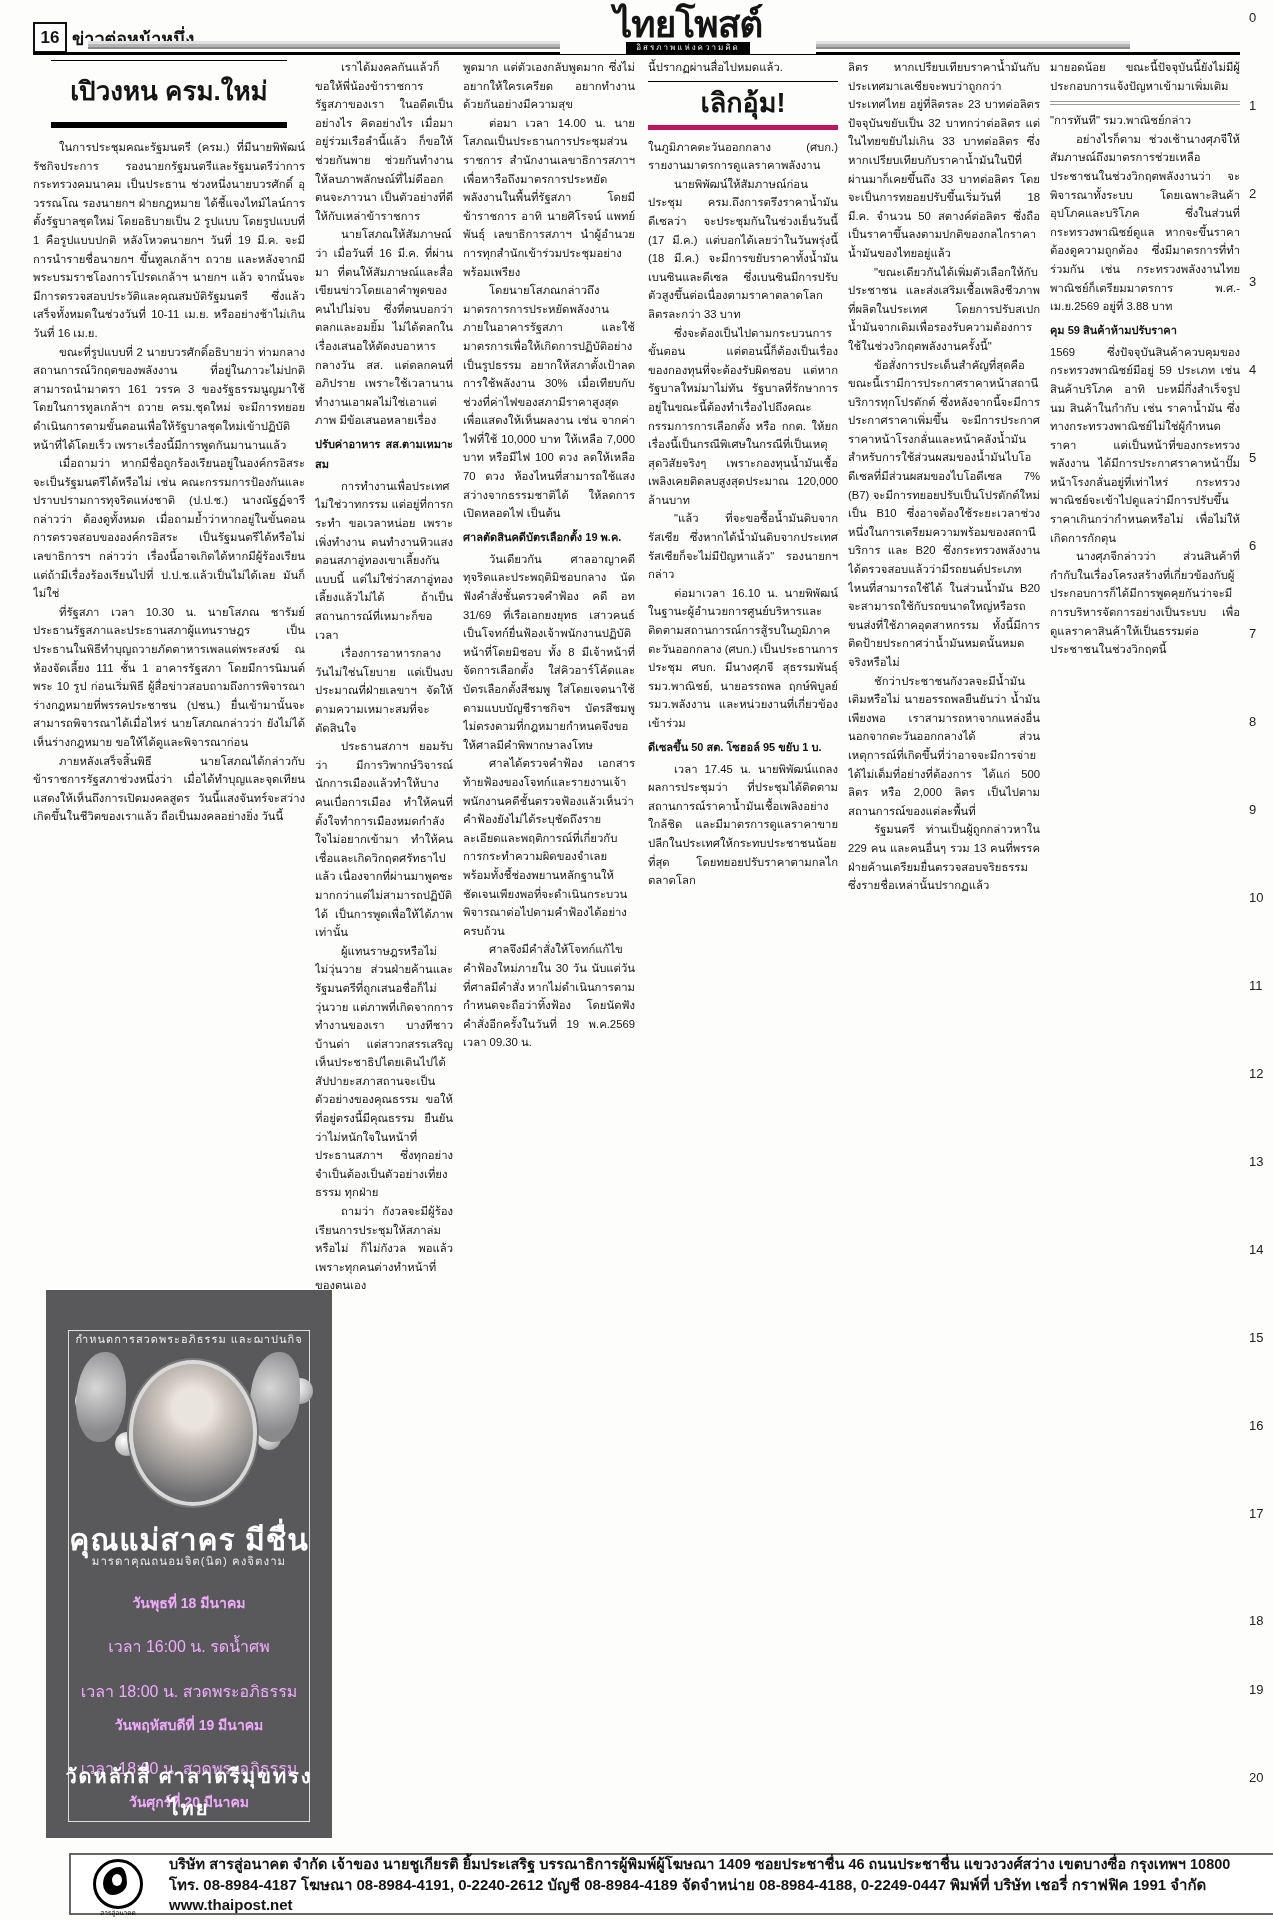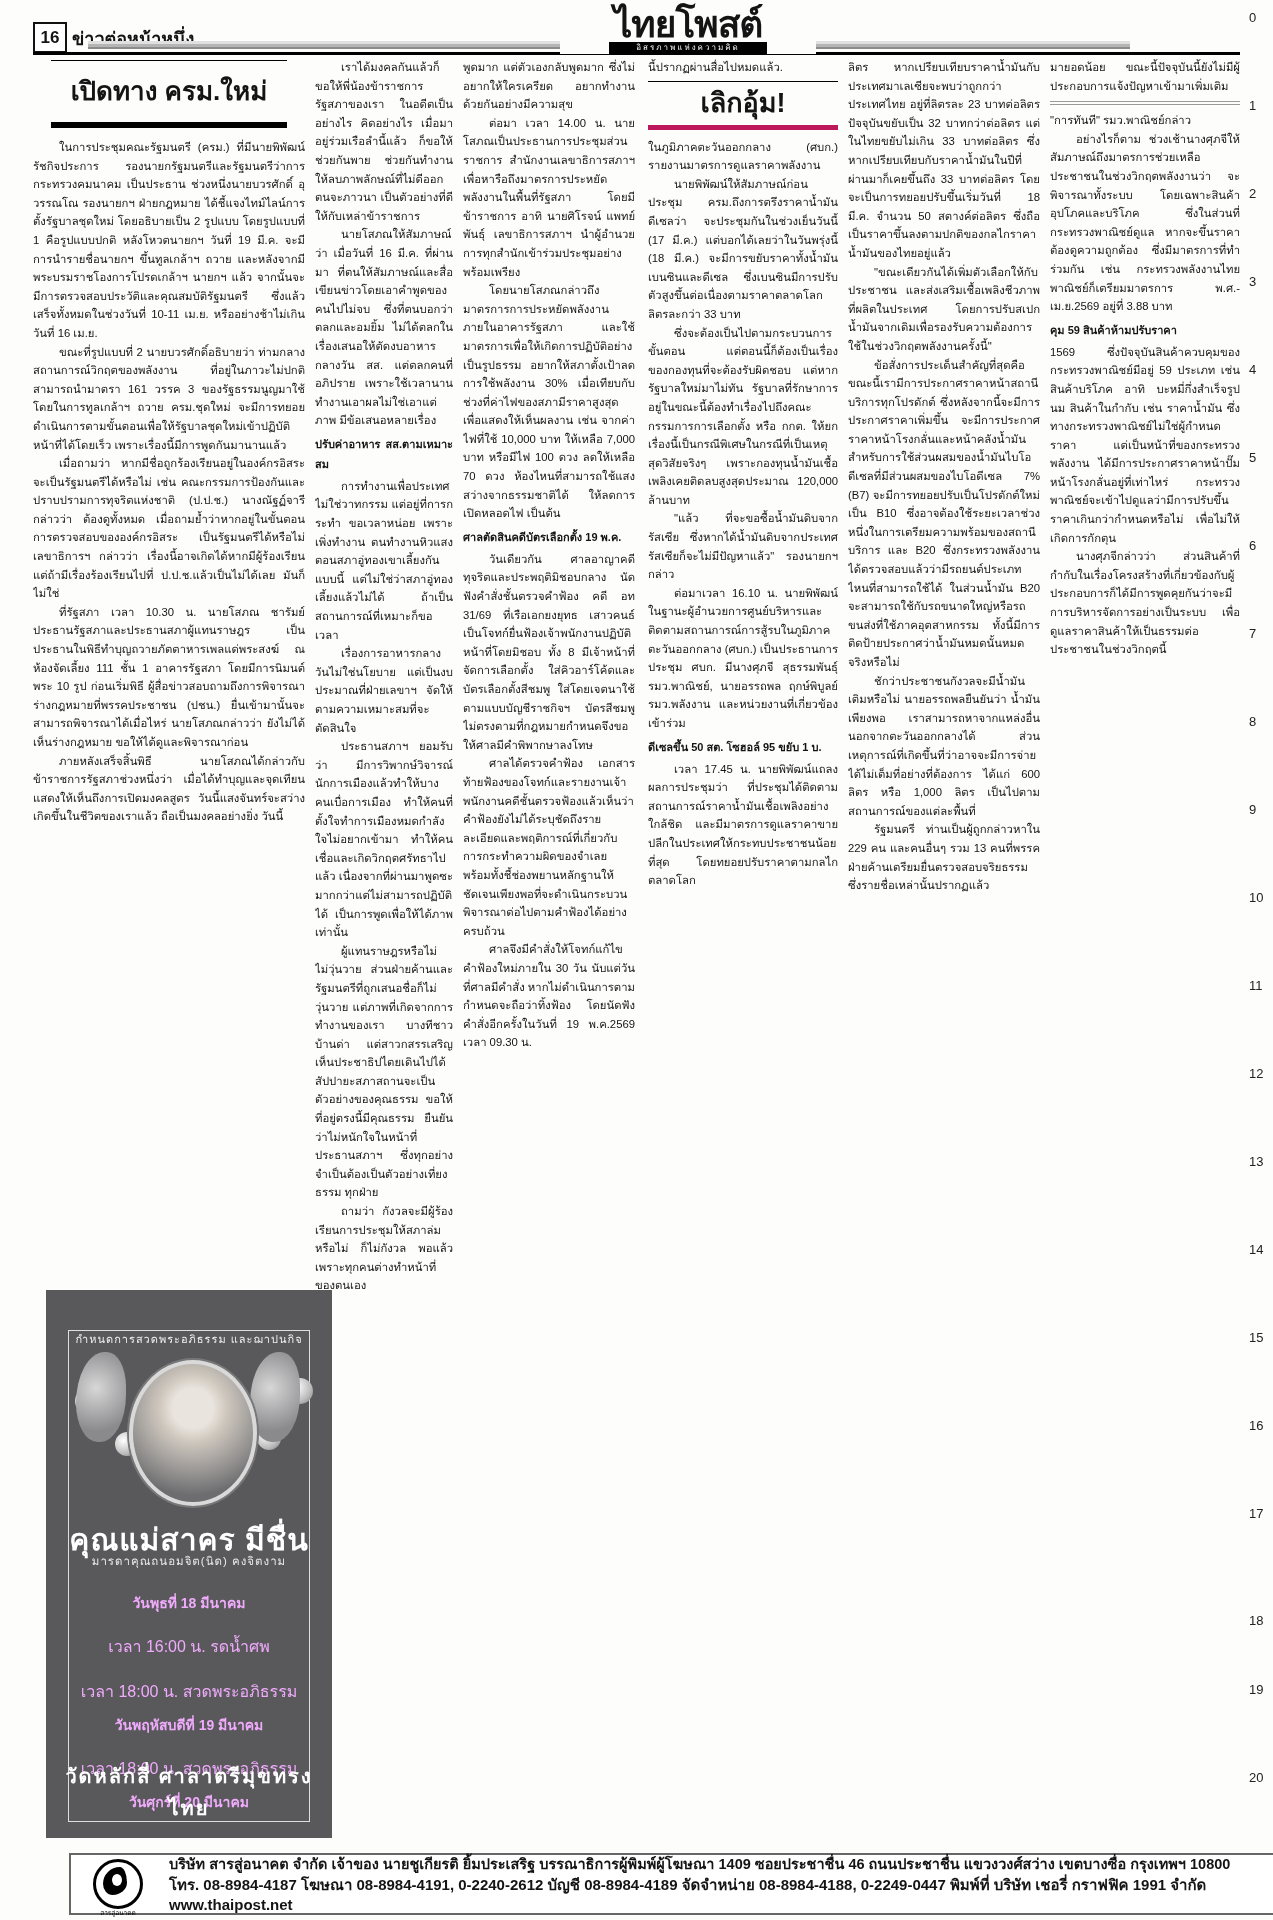--- a/index.html
+++ b/index.html
@@ -10,21 +10,21 @@
        background:#fff;display:flex;align-items:center;justify-content:center;
        font-size:17px;font-weight:bold;}
   .section-title{position:absolute;left:72px;top:24px;font-size:18px;font-weight:bold;letter-spacing:0;}
   .header-graybar{position:absolute;left:88px;top:41px;width:1042px;height:8px;
        background:linear-gradient(#e0e0e0 0 35%,#b5b5b5 35% 70%,#8b8b8b 70% 100%);}
   .header-rule{position:absolute;left:33px;top:52px;width:1207px;height:3px;background:#000;}
   .masthead{position:absolute;left:560px;top:6px;width:240px;background:#fdfdfc;text-align:center;padding:0 8px;}
   .masthead-title{font-size:37px;font-weight:bold;letter-spacing:-1px;line-height:38px;
        font-family:"DejaVu Sans","Liberation Sans",sans-serif;}
   .masthead-tagbar{margin:0 auto;margin-top:-2px;background:#000;color:#fff;font-size:8px;
-       width:158px;height:12px;line-height:12px;letter-spacing:2px;}
+       width:124px;height:12px;line-height:12px;letter-spacing:2px;}
   
   .ruler-num{position:absolute;left:1249px;font-size:13px;color:#222;width:22px;text-align:left;}
   
   .col{position:absolute;top:58px;overflow:hidden;text-align:justify;}
   .body-p{margin:0;text-indent:26px;font-size:11.3px;line-height:18.6px;}
   .body-p.noind{text-indent:0;}
   .subhead{font-size:11px;font-weight:bold;margin:4px 0 3px 0;text-indent:0;line-height:20px;}
   .bighead-box{border-top:1px solid #000;border-bottom:5px solid #be185d;text-align:center;
        padding:6px 0 7px 0;margin:4px 0 8px 0;}
   .bighead-box .t{font-size:27px;font-weight:bold;line-height:30px;}
@@ -97,21 +97,21 @@
     <span class="ruler-num" style="top: 1418px;">16</span>
     <span class="ruler-num" style="top: 1506px;">17</span>
     <span class="ruler-num" style="top: 1594px; margin-top: 19px;">18</span>
     <span class="ruler-num" style="top: 1682px;">19</span>
     <span class="ruler-num" style="top: 1770px;">20</span>
     <span class="ruler-num" style="top: 1858px;">21</span>
   </div>
 
 <div class="col" id="col1" style="left:33px;width:272px;height:1226px;">
   <div class="story1-box">
-    <div class="t">เปิดทาง ครม.ใหม่</div>
+    <div class="t">เปิวงหน ครม.ใหม่</div>
   </div>
   <div class="colbody">
       <p class="body-p">ในการประชุมคณะรัฐมนตรี (ครม.) ที่มีนายพิพัฒน์ รัชกิจประการ รองนายกรัฐมนตรีและรัฐมนตรีว่าการกระทรวงคมนาคม เป็นประธาน ช่วงหนึ่งนายบวรศักดิ์ อุวรรณโณ รองนายกฯ ฝ่ายกฎหมาย ได้ชี้แจงไทม์ไลน์การตั้งรัฐบาลชุดใหม่ โดยอธิบายเป็น 2 รูปแบบ โดยรูปแบบที่ 1 คือรูปแบบปกติ หลังโหวตนายกฯ วันที่ 19 มี.ค. จะมีการนำรายชื่อนายกฯ ขึ้นทูลเกล้าฯ ถวาย และหลังจากมีพระบรมราชโองการโปรดเกล้าฯ นายกฯ แล้ว จากนั้นจะมีการตรวจสอบประวัติและคุณสมบัติรัฐมนตรี ซึ่งแล้วเสร็จทั้งหมดในช่วงวันที่ 10-11 เม.ย. หรืออย่างช้าไม่เกินวันที่ 16 เม.ย.</p>
       <p class="body-p">ขณะที่รูปแบบที่ 2 นายบวรศักดิ์อธิบายว่า ท่ามกลางสถานการณ์วิกฤตของพลังงาน ที่อยู่ในภาวะไม่ปกติ สามารถนำมาตรา 161 วรรค 3 ของรัฐธรรมนูญมาใช้ โดยในการทูลเกล้าฯ ถวาย ครม.ชุดใหม่ จะมีการทยอยดำเนินการตามขั้นตอนเพื่อให้รัฐบาลชุดใหม่เข้าปฏิบัติหน้าที่ได้โดยเร็ว เพราะเรื่องนี้มีการพูดกันมานานแล้ว</p>
       <p class="body-p">เมื่อถามว่า หากมีชื่อถูกร้องเรียนอยู่ในองค์กรอิสระ จะเป็นรัฐมนตรีได้หรือไม่ เช่น คณะกรรมการป้องกันและปราบปรามการทุจริตแห่งชาติ (ป.ป.ช.) นางณัฐฏ์จารีกล่าวว่า ต้องดูทั้งหมด เมื่อถามย้ำว่าหากอยู่ในขั้นตอนการตรวจสอบขององค์กรอิสระ เป็นรัฐมนตรีได้หรือไม่ เลขาธิการฯ กล่าวว่า เรื่องนี้อาจเกิดได้หากมีผู้ร้องเรียน แต่ถ้ามีเรื่องร้องเรียนไปที่ ป.ป.ช.แล้วเป็นไม่ได้เลย มันก็ไม่ใช่</p>
       <p class="body-p">ที่รัฐสภา เวลา 10.30 น. นายโสภณ ชารัมย์ ประธานรัฐสภาและประธานสภาผู้แทนราษฎร เป็นประธานในพิธีทำบุญถวายภัตตาหารเพลแด่พระสงฆ์ ณ ห้องจัดเลี้ยง 111 ชั้น 1 อาคารรัฐสภา โดยมีการนิมนต์พระ 10 รูป ก่อนเริ่มพิธี ผู้สื่อข่าวสอบถามถึงการพิจารณาร่างกฎหมายที่พรรคประชาชน (ปชน.) ยื่นเข้ามานั้นจะสามารถพิจารณาได้เมื่อไหร่ นายโสภณกล่าวว่า ยังไม่ได้เห็นร่างกฎหมาย ขอให้ได้ดูและพิจารณาก่อน</p>
       <p class="body-p">ภายหลังเสร็จสิ้นพิธี นายโสภณได้กล่าวกับข้าราชการรัฐสภาช่วงหนึ่งว่า เมื่อได้ทำบุญและจุดเทียนแสดงให้เห็นถึงการเปิดมงคลสูตร วันนี้แสงจันทร์จะสว่างเกิดขึ้นในชีวิตของเราแล้ว ถือเป็นมงคลอย่างยิ่ง วันนี้</p>
     </div>
 </div>
 <div class="col" id="col2" style="left:315px;width:138px;height:1787px;">
@@ -150,21 +150,21 @@
       <p class="body-p">ต่อมาเวลา 16.10 น. นายพิพัฒน์ ในฐานะผู้อำนวยการศูนย์บริหารและติดตามสถานการณ์การสู้รบในภูมิภาคตะวันออกกลาง (ศบก.) เป็นประธานการประชุม ศบก. มีนางศุภจี สุธรรมพันธุ์ รมว.พาณิชย์, นายอรรถพล ฤกษ์พิบูลย์ รมว.พลังงาน และหน่วยงานที่เกี่ยวข้องเข้าร่วม</p>
       <div class="subhead">ดีเซลขึ้น 50 สต. โซฮอล์ 95 ขยับ 1 บ.</div>
       <p class="body-p">เวลา 17.45 น. นายพิพัฒน์แถลงผลการประชุมว่า ที่ประชุมได้ติดตามสถานการณ์ราคาน้ำมันเชื้อเพลิงอย่างใกล้ชิด และมีมาตรการดูแลราคาขายปลีกในประเทศให้กระทบประชาชนน้อยที่สุด โดยทยอยปรับราคาตามกลไกตลาดโลก</p>
     </div>
 </div>
 <div class="col" id="col5" style="left:848px;width:192px;height:1787px;">
   <div class="colbody">
       <p class="body-p noind">ลิตร หากเปรียบเทียบราคาน้ำมันกับประเทศมาเลเซียจะพบว่าถูกกว่าประเทศไทย อยู่ที่ลิตรละ 23 บาทต่อลิตร ปัจจุบันขยับเป็น 32 บาทกว่าต่อลิตร แต่ในไทยขยับไม่เกิน 33 บาทต่อลิตร ซึ่งหากเปรียบเทียบกับราคาน้ำมันในปีที่ผ่านมาก็เคยขึ้นถึง 33 บาทต่อลิตร โดยจะเป็นการทยอยปรับขึ้นเริ่มวันที่ 18 มี.ค. จำนวน 50 สตางค์ต่อลิตร ซึ่งถือเป็นราคาขึ้นลงตามปกติของกลไกราคาน้ำมันของไทยอยู่แล้ว</p>
       <p class="body-p">"ขณะเดียวกันได้เพิ่มตัวเลือกให้กับประชาชน และส่งเสริมเชื้อเพลิงชีวภาพที่ผลิตในประเทศ โดยการปรับสเปกน้ำมันจากเดิมเพื่อรองรับความต้องการใช้ในช่วงวิกฤตพลังงานครั้งนี้"</p>
       <p class="body-p">ข้อสั่งการประเด็นสำคัญที่สุดคือ ขณะนี้เรามีการประกาศราคาหน้าสถานีบริการทุกโปรดักต์ ซึ่งหลังจากนี้จะมีการประกาศราคาเพิ่มขึ้น จะมีการประกาศราคาหน้าโรงกลั่นและหน้าคลังน้ำมัน สำหรับการใช้ส่วนผสมของน้ำมันไบโอดีเซลที่มีส่วนผสมของไบโอดีเซล 7% (B7) จะมีการทยอยปรับเป็นโปรดักต์ใหม่เป็น B10 ซึ่งอาจต้องใช้ระยะเวลาช่วงหนึ่งในการเตรียมความพร้อมของสถานีบริการ และ B20 ซึ่งกระทรวงพลังงานได้ตรวจสอบแล้วว่ามีรถยนต์ประเภทไหนที่สามารถใช้ได้ ในส่วนน้ำมัน B20 จะสามารถใช้กับรถขนาดใหญ่หรือรถขนส่งที่ใช้ภาคอุตสาหกรรม ทั้งนี้มีการติดป้ายประกาศว่าน้ำมันหมดนั้นหมดจริงหรือไม่</p>
-      <p class="body-p">ชักว่าประชาชนกังวลจะมีน้ำมันเติมหรือไม่ นายอรรถพลยืนยันว่า น้ำมันเพียงพอ เราสามารถหาจากแหล่งอื่นนอกจากตะวันออกกลางได้ ส่วนเหตุการณ์ที่เกิดขึ้นที่ว่าอาจจะมีการจ่ายได้ไม่เต็มที่อย่างที่ต้องการ ได้แก่ 600 ลิตร หรือ 1,000 ลิตร เป็นไปตามสถานการณ์ของแต่ละพื้นที่</p>
+      <p class="body-p">ชักว่าประชาชนกังวลจะมีน้ำมันเติมหรือไม่ นายอรรถพลยืนยันว่า น้ำมันเพียงพอ เราสามารถหาจากแหล่งอื่นนอกจากตะวันออกกลางได้ ส่วนเหตุการณ์ที่เกิดขึ้นที่ว่าอาจจะมีการจ่ายได้ไม่เต็มที่อย่างที่ต้องการ ได้แก่ 500 ลิตร หรือ 2,000 ลิตร เป็นไปตามสถานการณ์ของแต่ละพื้นที่</p>
       <p class="body-p">รัฐมนตรี ท่านเป็นผู้ถูกกล่าวหาใน 229 คน และคนอื่นๆ รวม 13 คนที่พรรคฝ่ายค้านเตรียมยื่นตรวจสอบจริยธรรม ซึ่งรายชื่อเหล่านั้นปรากฏแล้ว</p>
     </div>
 </div>
 <div class="col" id="col6" style="left:1050px;width:190px;height:1787px;">
   <div class="colbody">
       <p class="body-p noind">มายอดน้อย ขณะนี้ปัจจุบันนี้ยังไม่มีผู้ประกอบการแจ้งปัญหาเข้ามาเพิ่มเติม</p>
       <div class="rule2"></div>
       <p class="body-p noind">"การทันที" รมว.พาณิชย์กล่าว</p>
       <p class="body-p">อย่างไรก็ตาม ช่วงเช้านางศุภจีให้สัมภาษณ์ถึงมาตรการช่วยเหลือประชาชนในช่วงวิกฤตพลังงานว่า จะพิจารณาทั้งระบบ โดยเฉพาะสินค้าอุปโภคและบริโภค ซึ่งในส่วนที่กระทรวงพาณิชย์ดูแล หากจะขึ้นราคาต้องดูความถูกต้อง ซึ่งมีมาตรการที่ทำร่วมกัน เช่น กระทรวงพลังงานไทย พาณิชย์ก็เตรียมมาตรการ พ.ศ.-เม.ย.2569 อยู่ที่ 3.88 บาท</p>
       <div class="subhead">คุม 59 สินค้าห้ามปรับราคา</div>

